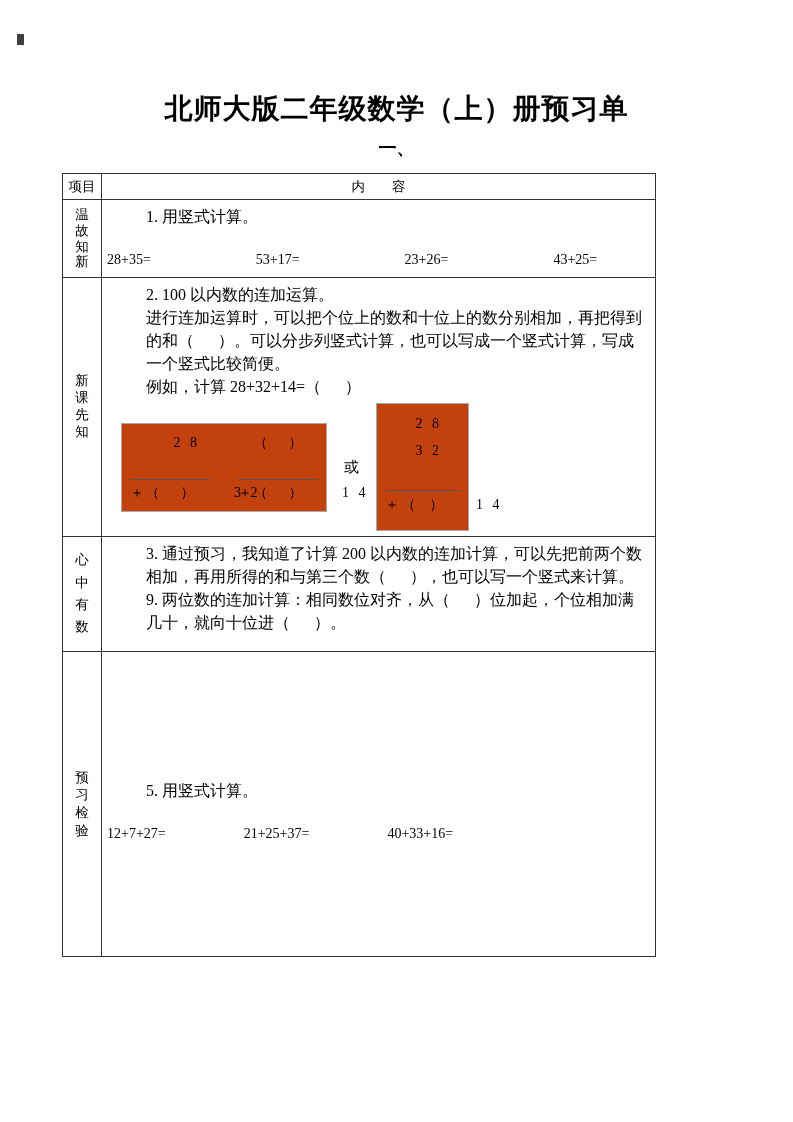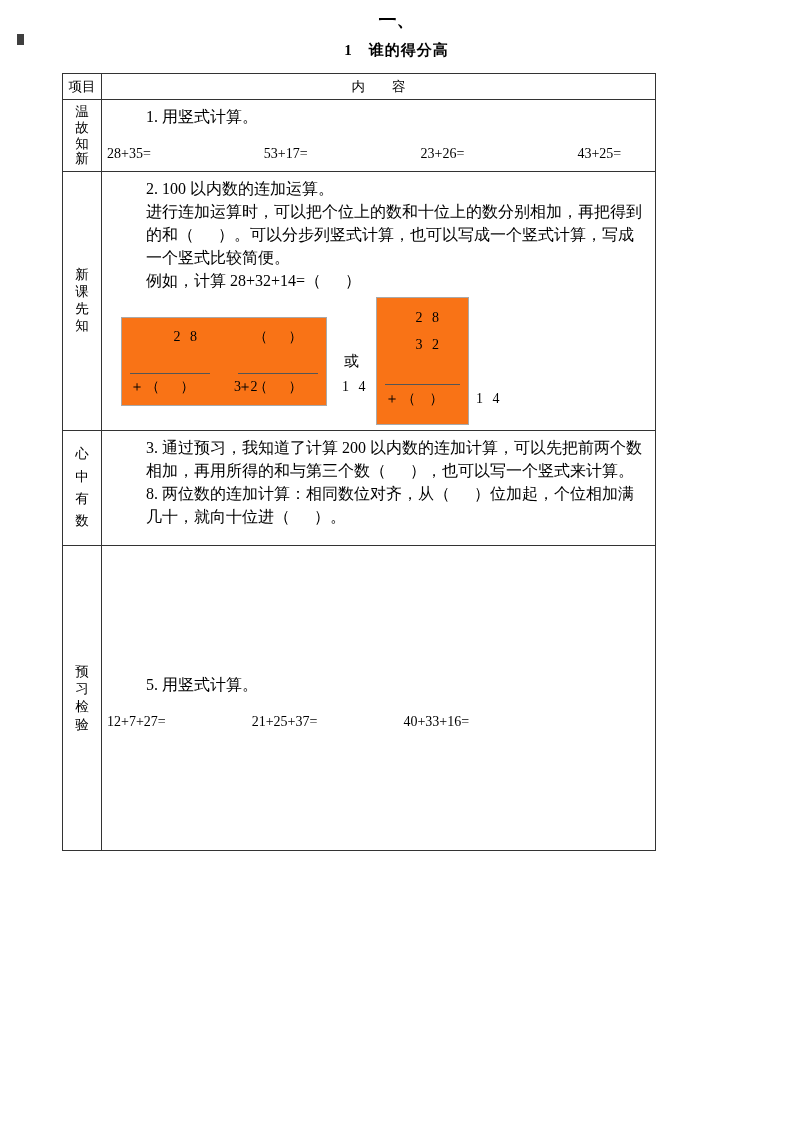--- a/index.html
+++ b/index.html
@@ -27,28 +27,28 @@
   tr.r4 td { height:305px; }
   tr.r5 td { height:55px; }
 
   .vlabel { white-space:pre-line; font-size:13.5px; line-height:1.18; }
   tr.r2 .vlabel { line-height:1.25; }
   tr.r3 .vlabel { line-height:1.65; }
   tr.r4 .vlabel { line-height:1.3; }
   tr.r5 .vlabel { line-height:1.6; }
 
   .para { white-space:pre-wrap; line-height:23px; font-size:16px;margin-left:39px; }
-  .ex-row { display:flex; margin-top:14px; line-height:24px; white-space:pre;gap:8px; }
+  .ex-row { display:flex; margin-top:20px; line-height:24px; white-space:pre; }
   .ex-row.wide .ex + .ex { margin-left:105px; }
   .ex-row.mid  .ex + .ex { margin-left:78px; }
 
   .check-block { margin-top:122px; }
 
   .calc-wrap { display:flex; align-items:center; margin:5px 0 0 14px; }
-  .box { border:1px solid #a9a9a9; background:#f97316; }
+  .box { border:1px solid #a9a9a9; background:#c2410c; }
   .box.stepwise { width:206px; height:89px; padding:6px 8px; display:flex; }
   .vcol { width:80px; display:flex; flex-direction:column; }
   .vcol + .vcol { margin-left:28px; }
   .box .vrow { position:relative; font-size:14px; letter-spacing:3px; line-height:25px; height:25px; white-space:pre; }
   .vrow.num { text-align:right; padding-right:10px; }
   .vrow.res { text-align:center; letter-spacing:0; }
   .vrow.top-res { text-align:center; letter-spacing:0; }
   .vrow.rule { border-bottom:1px solid #555; }
   .vrow .plus { position:absolute; left:0; letter-spacing:0; }
   .or { margin:0 17px; font-size:15px; }
@@ -57,22 +57,22 @@
   .combined .vrow.num { padding-right:18px; }
 
   .tips-cell { vertical-align:middle !important; }
 </style>
 </head>
 <body>
 
 <div class="page">
   <div class="artifact"></div>
 
+  <div class="title">北师大版二年级数学（上）册预习单</div>
   <div class="subtitle">一、</div>
-  <div class="lesson">1　谁的得分高</div>
 
   <table class="sheet">
     <colgroup>
         <col style="width:39px">
         <col>
       </colgroup>
 
     <tbody>
         <tr class="hdr">
       <td class="c1">项目</td>
@@ -143,21 +143,21 @@
 
     <tr class="r3">
       <td class="c1">
         <div class="vlabel">心
 中
 有
 数</div>
       </td>
       <td class="c2">
         <div class="para">3. 通过预习，我知道了计算 200 以内数的连加计算，可以先把前两个数相加，再用所得的和与第三个数（      ），也可以写一个竖式来计算。</div>
-        <div class="para">8. 两位数的连加计算：相同数位对齐，从（      ）位加起，个位相加满几十，就向十位进（      ）。</div>
+        <div class="para">9. 两位数的连加计算：相同数位对齐，从（      ）位加起，个位相加满几十，就向十位进（      ）。</div>
       </td>
     </tr>
 
     <tr class="r4">
       <td class="c1">
         <div class="vlabel">预
 习
 检
 验</div>
       </td>

